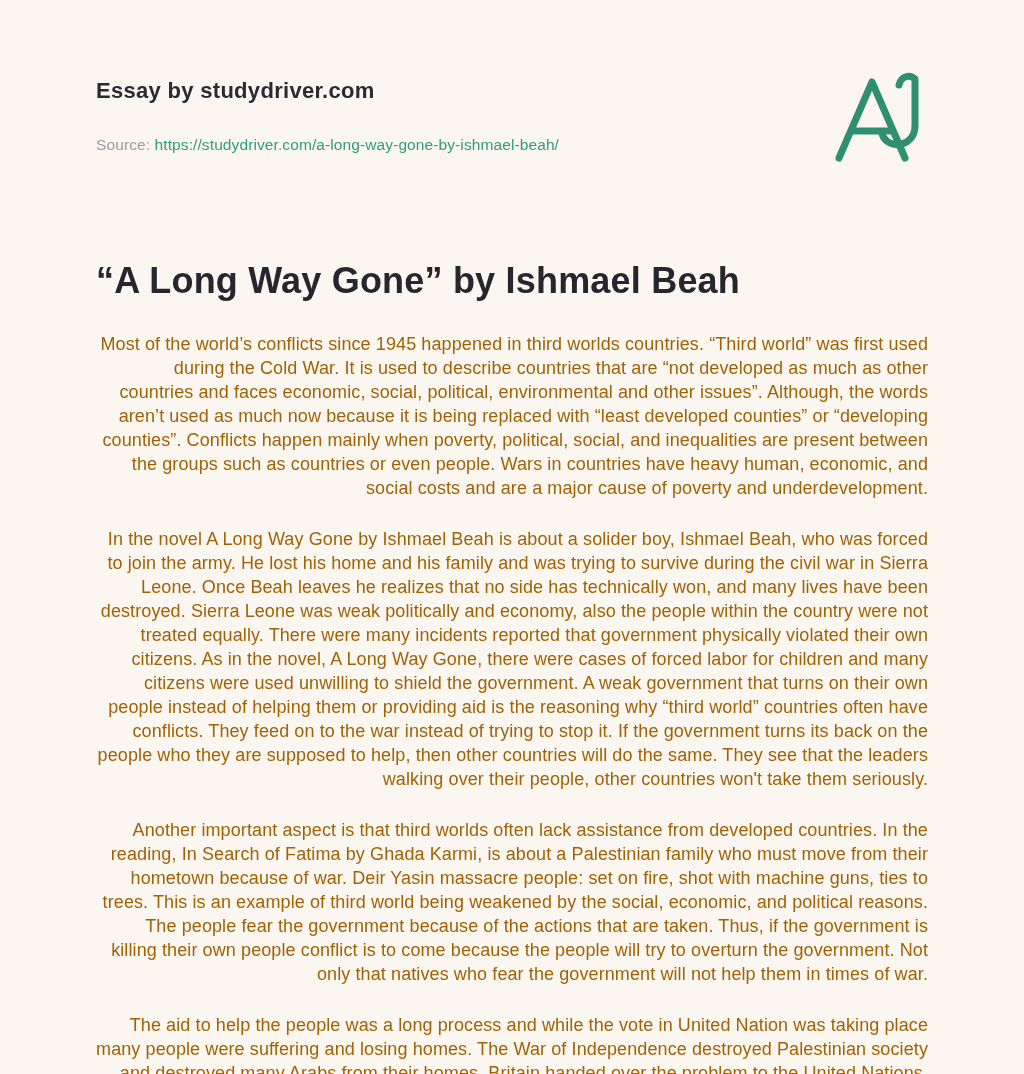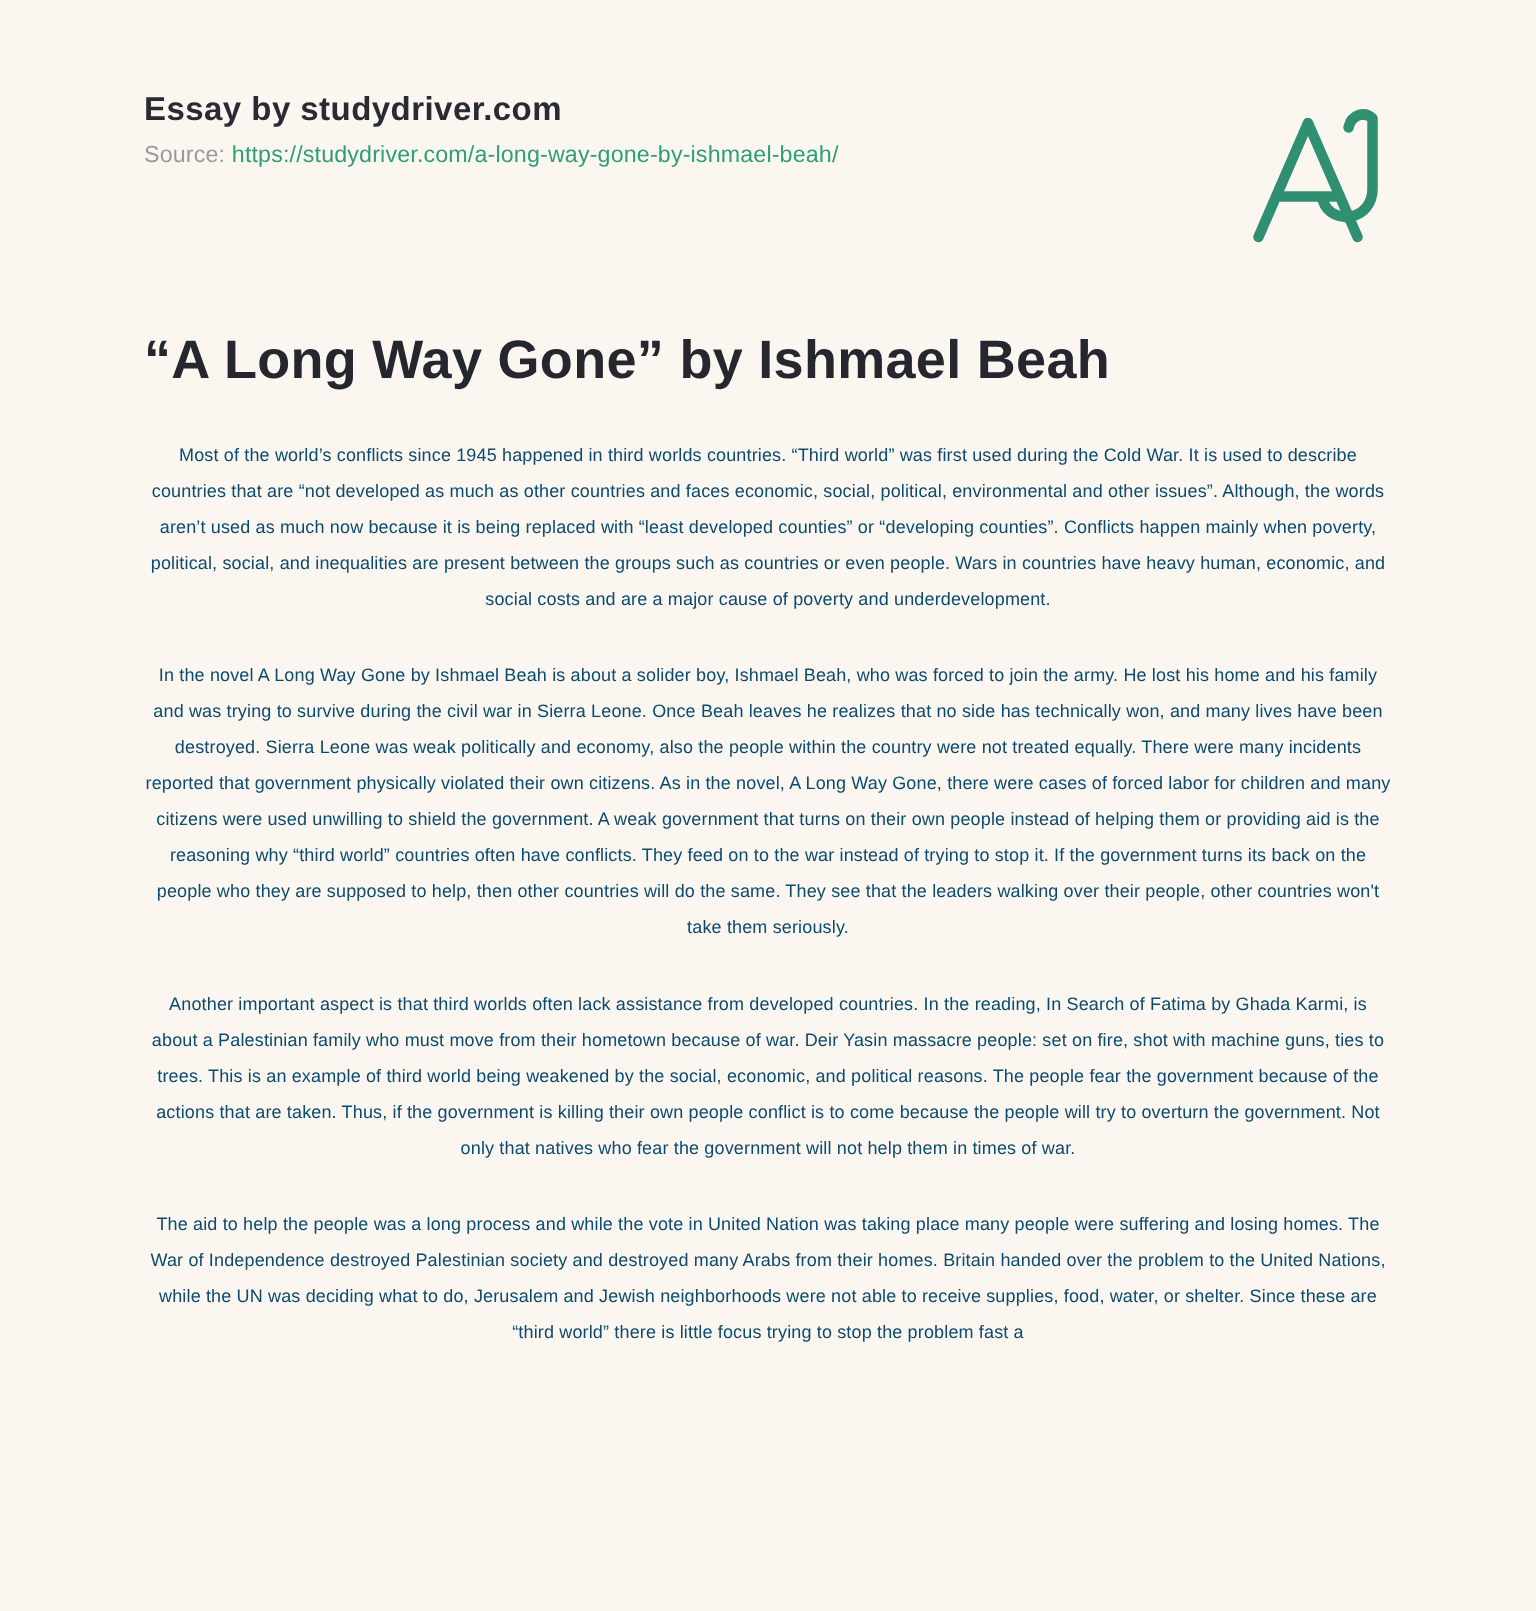--- a/index.html
+++ b/index.html
@@ -11,28 +11,28 @@
     background: #fbf7f0;
     font-family: "Liberation Sans", "DejaVu Sans", sans-serif;
   }
   .page {
     position: relative;
     width: 832px;
     padding: 0 96px;
     box-sizing: content-box;
   }
   .byline {
-    padding-top: 60px;
+    padding-top: 78px;
     font-size: 22px;
     font-weight: 700;
     letter-spacing: 0.3px;
     color: #2a2a33;
   }
   .source-line {
-    margin-top: 9px;
+    margin-top: 32px;
     font-size: 15.5px;
     color: #9a9a99;
     letter-spacing: 0.1px;
   }
   .source-line a {
     color: #2f9e78;
     text-decoration: none;
   }
   .logo {
     position: absolute;
@@ -46,25 +46,25 @@
     font-size: 36px;
     font-weight: 600;
     letter-spacing: 0.2px;
     color: #26262f;
   }
   .body-text {
     margin-top: 30px;
   }
   .body-text p {
     margin: 0 0 27px 0;
-    font-size: 12px;
+    font-size: 18px;
     line-height: 24px;
     letter-spacing: 0.1px;
-    color: #0c4a6e;
-    text-align: center;
+    color: #a16207;
+    text-align: right;
   }
 </style>
 </head>
 <body>
 
 <div class="page">
 
   <div class="byline">Essay by studydriver.com</div>
 
   <div class="source-line">

